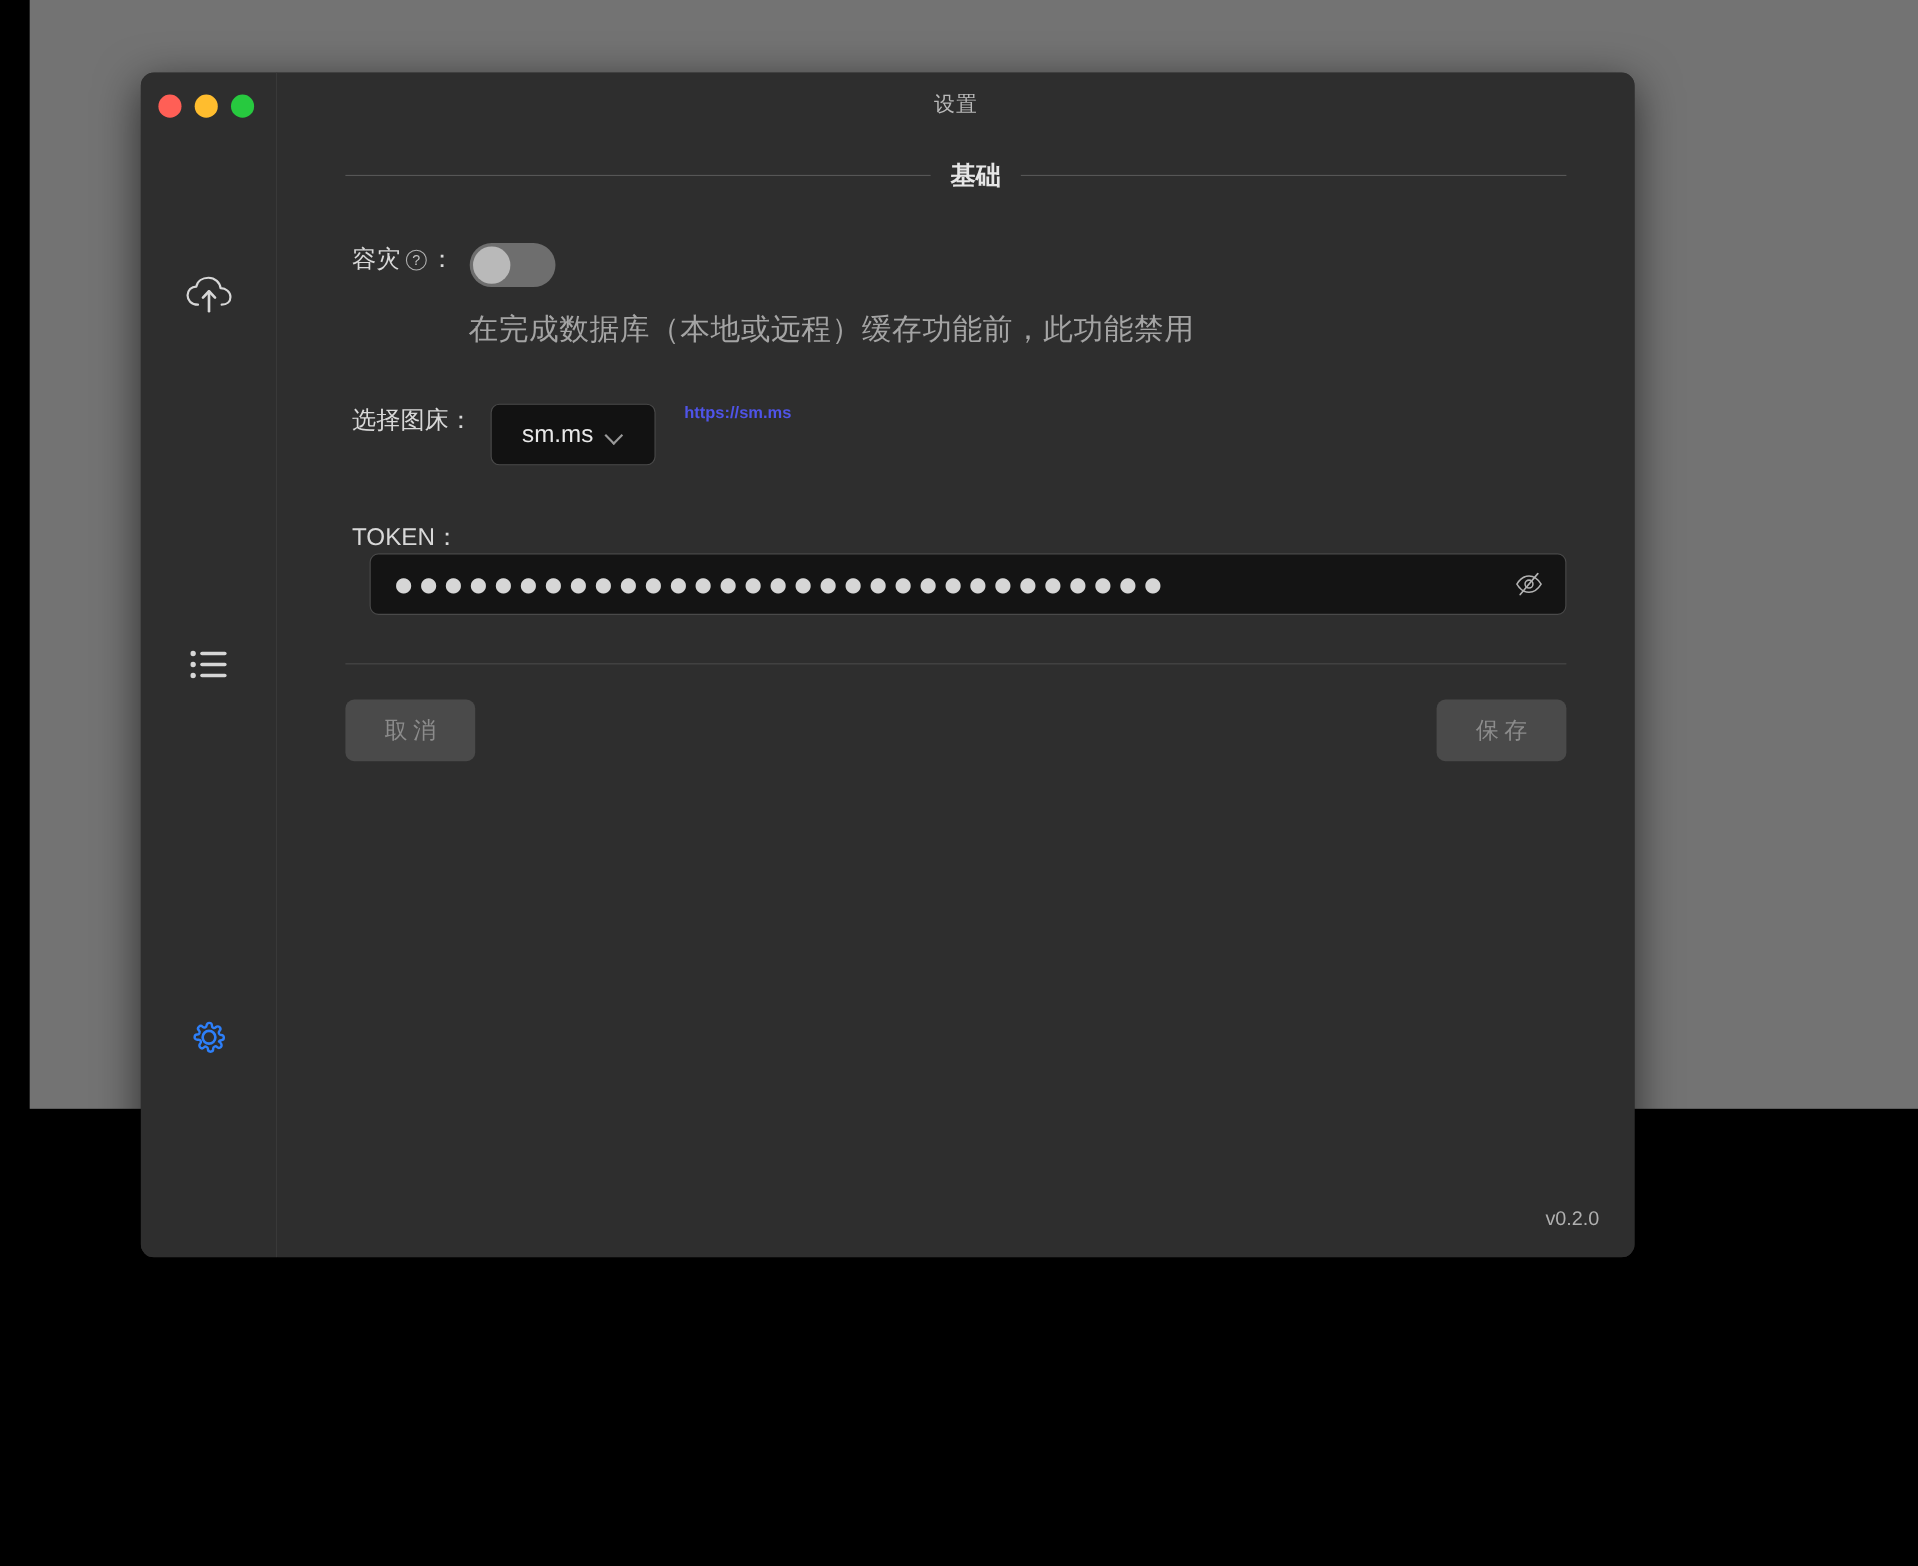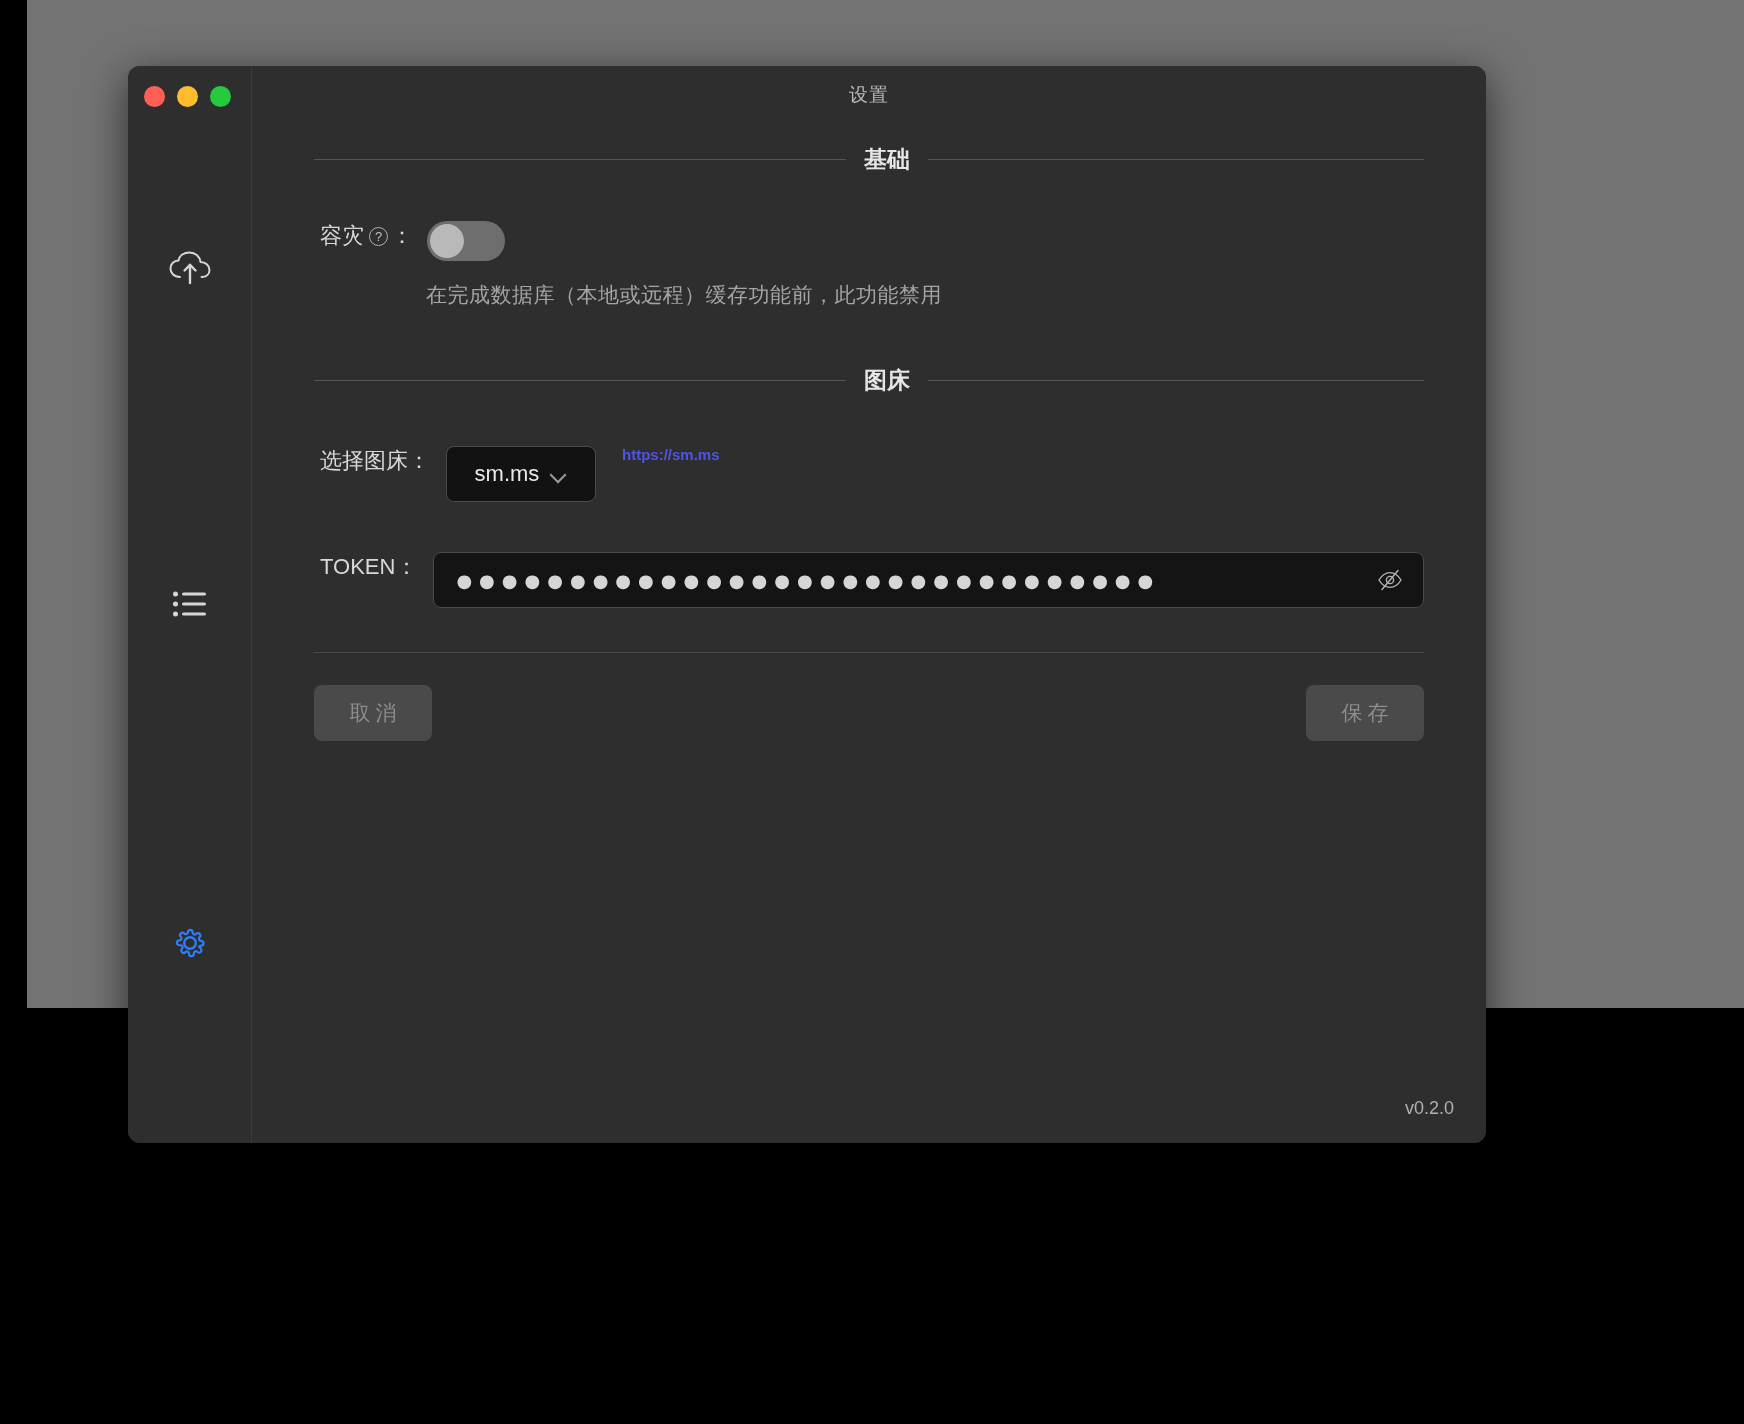--- a/index.html
+++ b/index.html
@@ -140,21 +140,21 @@
   .toggle .knob {
     position: absolute;
     top: 3px; left: 3px;
     width: 34px; height: 34px;
     border-radius: 50%;
     background: #b9b9b9;
   }
   .hint {
     margin-top: 20px;
     padding-left: 112px;
-    font-size: 21px;
+    font-size: 27px;
     color: #a4a4a4;
     letter-spacing: 0.5px;
   }
 
   
   .select-row { margin-top: 50px; padding-left: 6px; }
   .select {
     margin-left: 16px;
     width: 150px;
     height: 56px;
@@ -185,21 +185,21 @@
   .ext-link {
     margin-left: 26px;
     font-size: 15px;
     font-weight: bold;
     color: #4f54e8;
     text-decoration: none;
     cursor: pointer;
   }
 
   
-  .token-row { margin-top: 50px; padding-left: 6px; }
+  .token-row { margin-top: 50px; padding-left: 6px; flex-direction: column; }
   .token-input-wrap {
     margin-left: 16px;
     flex: 1 1 auto;
     height: 56px;
     background: #141414;
     border: 1px solid #4a4a4a;
     border-radius: 8px;
     display: flex;
     align-items: center;
     padding: 0 18px 0 22px;
@@ -317,25 +317,20 @@
           <div class="field-label">
             <span>容灾</span><span class="qmark">?</span><span>：</span>
           </div>
           <div class="toggle">
             <span class="knob"></span>
           </div>
         </div>
 
         <div class="hint">在完成数据库（本地或远程）缓存功能前，此功能禁用</div>
 
-        <div class="section-divider" style="margin-top:56px;">
-          <div class="rule left"></div>
-          <div class="sec-label">图床</div>
-          <div class="rule right"></div>
-        </div>
 
         <div class="row select-row">
           <div class="field-label">选择图床：</div>
           <div class="select">
             <span class="sel-val">sm.ms</span>
             <span class="chev"></span>
           </div>
           <a class="ext-link" href="#">https://sm.ms</a>
         </div>
 

